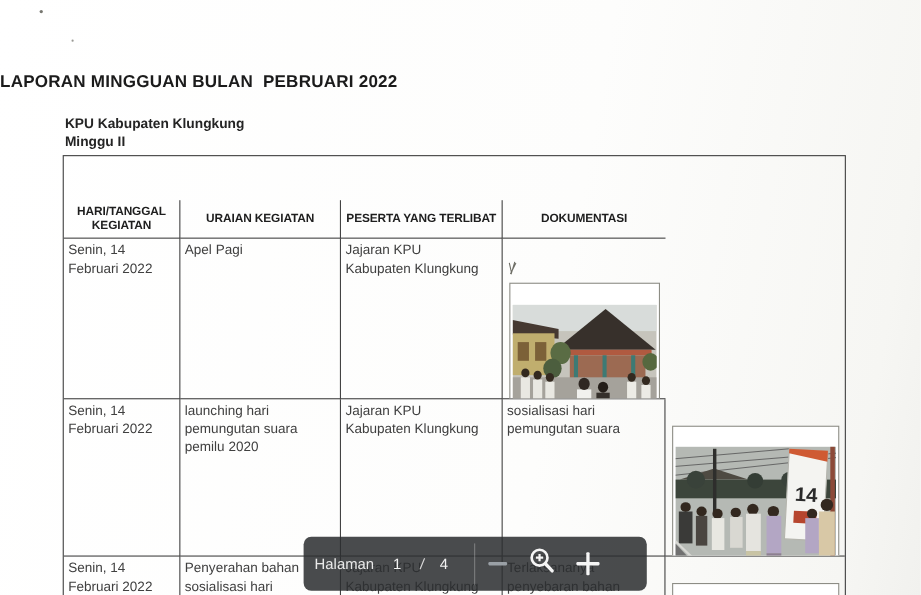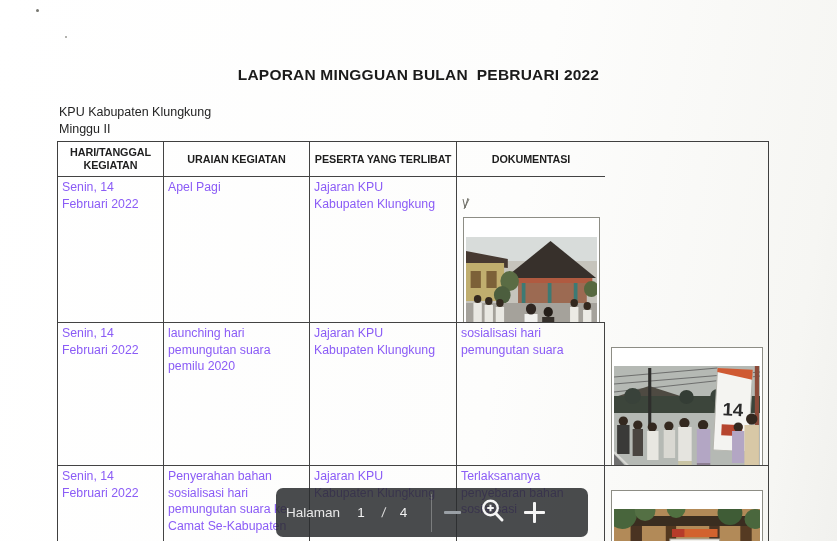--- a/index.html
+++ b/index.html
@@ -6,44 +6,44 @@
   body{
     position:relative;width:837px;height:541px;overflow:hidden;
     background:linear-gradient(100deg,#ffffff 0%,#fdfdfc 60%,#f6f6f3 92%,#f1f1ee 100%);
     font-family:"Liberation Sans",sans-serif;color:#262626;
   }
   .speck{position:absolute;border-radius:50%;background:#55554c;}
   .speck1{left:36px;top:9px;width:3px;height:3px;opacity:.8;}
   .speck2{left:65px;top:36px;width:2px;height:2px;opacity:.6;}
 
   .doc-title{
-    position:absolute;top:66px;left:0;width:837px;text-align:center;
+    position:absolute;top:66px;left:0;width:837px;text-align:left;
     font-size:15.5px;font-weight:bold;letter-spacing:.2px;color:#1b1b1b;white-space:pre;
   }
-  .org-line{position:absolute;left:59px;font-size:12.5px;font-weight:400;color:#242424;}
+  .org-line{position:absolute;left:59px;font-size:12.5px;font-weight:700;color:#242424;}
   .org{top:105px;}
   .week{top:122px;}
 
   .report-table{
     position:absolute;left:57px;top:141px;width:710px;
     border:1.8px solid #3f3f3f;background:transparent;
   }
   .trow{display:grid;grid-template-columns:106px 146px 147px 148px 1fr;}
   .cell{
     border-right:1.6px solid #434343;border-bottom:1.6px solid #434343;
     padding:2px 4px 0 4px;font-size:12.3px;line-height:16.5px;
-    white-space:pre-line;color:#8b5cf6;overflow:hidden;
+    white-space:pre-line;color:#404040;overflow:hidden;
   }
   .cell:last-child{border-right:none;}
   .thead .cell{
     display:flex;align-items:center;justify-content:center;text-align:center;
     font-weight:bold;font-size:10.8px;line-height:13px;letter-spacing:-0.1px;
     color:#1e1e1e;padding:1px 2px;
   }
-  .thead{height:35px;}
+  .thead{height:35px;margin-top:40px;}
   .row1{height:146px;}
   .row2{height:143px;}
   .row3{height:160px;}
   .row3 .cell{border-bottom:none;}
   .doc-cell{padding:0;position:relative;}
   .photo{
     margin:7px 5px 0 6px;border:1px solid #8d8d85;background:#fff;padding:2px;
   }
   .photo svg{display:block;width:100%;}
   .pen-mark{position:absolute;left:4px;top:3px;z-index:2;}

